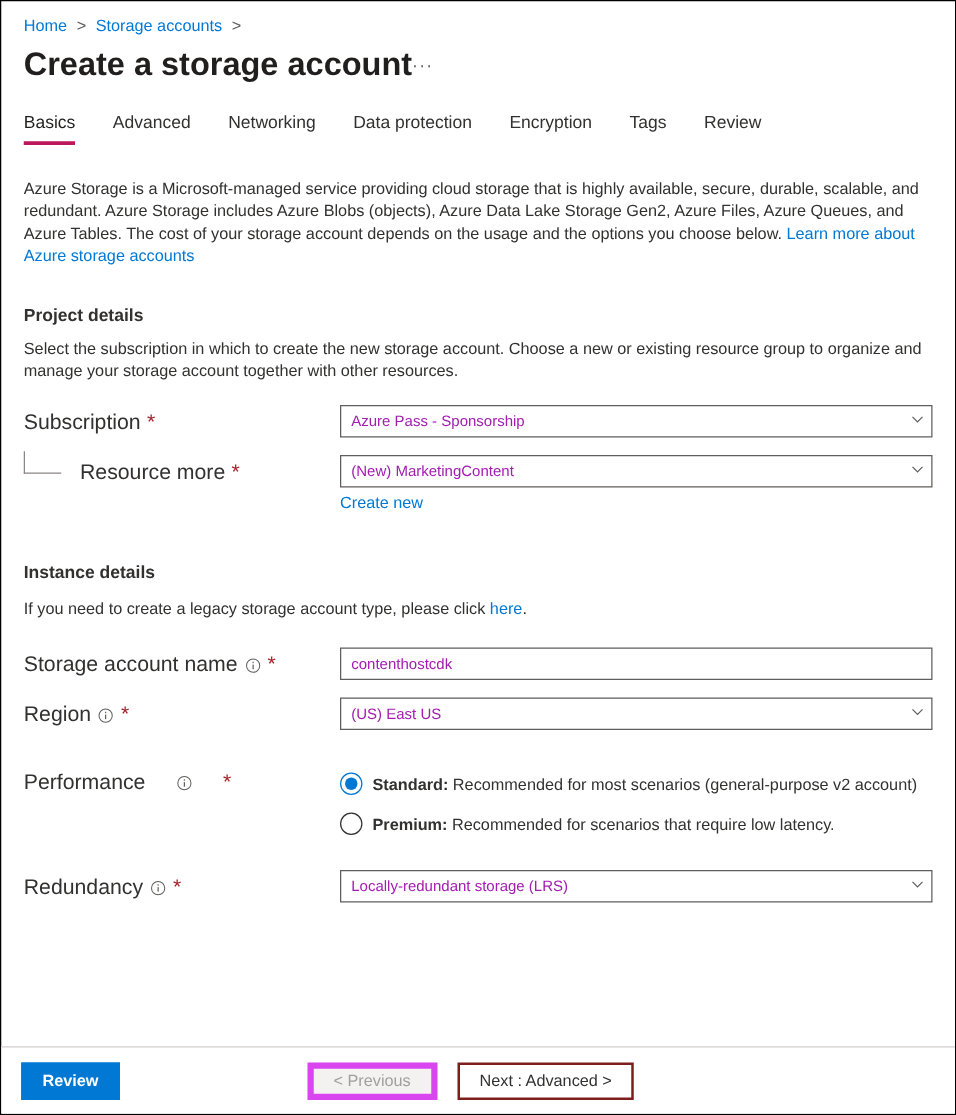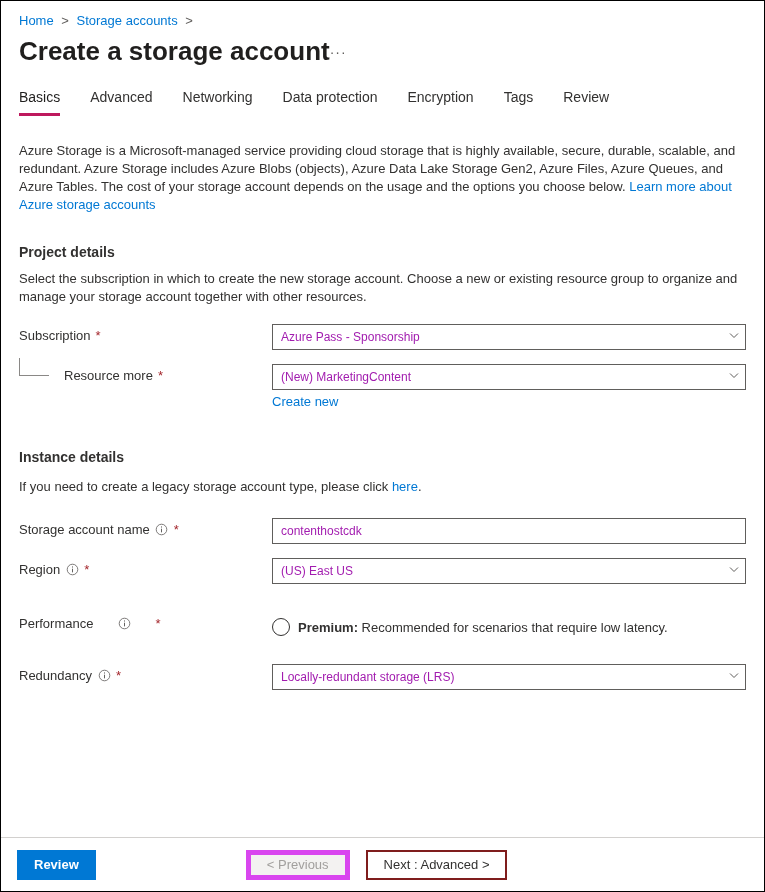--- a/index.html
+++ b/index.html
@@ -68,23 +68,24 @@
   .form-row {
     display: flex;
     align-items: flex-start;
     margin-bottom: 14px;
   }
   .form-row.indent { padding-left: 0; }
   .label-cell {
     width: 253px;
     flex: none;
     display: flex;
+    align-items: center;
     gap: 5px;
     padding-top: 4px;
-    font-size: 13px;
+    font-size: 17px;
     position: relative;
   }
   .label-cell .req { color: #a4262c; }
   .indent-connector {
     display: inline-block;
     width: 30px;
     height: 18px;
     border-left: 1px solid #8a8886;
     border-bottom: 1px solid #8a8886;
     margin-right: 10px;
@@ -317,20 +318,24 @@
             <circle cx="8" cy="8" r="6.5" fill="none" stroke="currentColor" stroke-width="1"></circle>
             <rect x="7.4" y="7" width="1.2" height="4.5" fill="currentColor"></rect>
             <rect x="7.4" y="4.2" width="1.2" height="1.4" fill="currentColor"></rect>
           </svg>
       </span>
       <span class="req">*</span>
     </div>
     <div class="field-cell">
       <div class="radio-group">
         <label class="radio-row">
+          <span class="radio-outer checked"></span>
+          <span class="radio-label"><b>Standard:</b><span> Recommended for most scenarios (general-purpose v2 account)</span></span>
+        </label>
+        <label class="radio-row">
           <span class="radio-outer"></span>
           <span class="radio-label"><b>Premium:</b><span> Recommended for scenarios that require low latency.</span></span>
         </label>
       </div>
     </div>
   </div>
 
   <div class="form-row">
     <div class="label-cell">
       <span>Redundancy</span>

